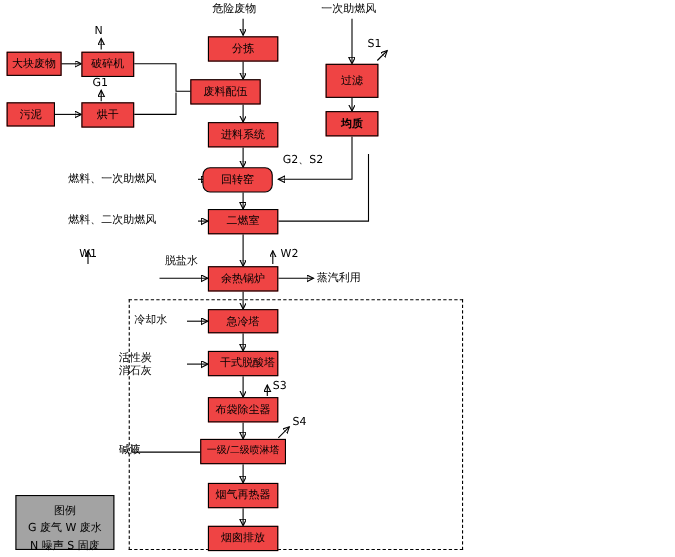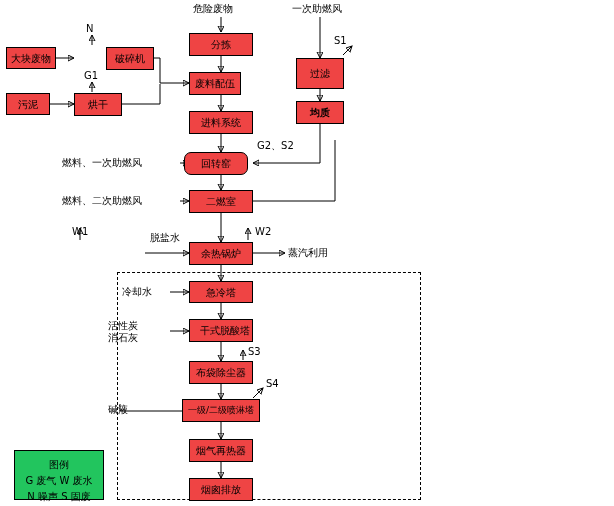--- a/index.html
+++ b/index.html
@@ -35,21 +35,21 @@
     position: absolute;
     font-size: 10px;
     color: #000000;
     white-space: nowrap;
     line-height: 1.15;
   }
   .legend {
     position: absolute;
     box-sizing: border-box;
     border: 1px solid #000000;
-    background: #22c55e;
+    background: #a3a3a3;
     font-size: 10px;
     color: #000000;
     text-align: center;
     padding-top: 6px;
     line-height: 1.6;
   }
   .dashbox {
     position: absolute;
     box-sizing: border-box;
     border: 1px dashed #000000;
@@ -152,24 +152,24 @@
     <line x1="343" y1="55" x2="352" y2="46" marker-end="url(#ah)"></line>
   </svg>
 
   <div class="label" style="left:193px; top:3px;">危险废物</div>
   <div class="label" style="left:292px; top:3px;">一次助燃风</div>
 
   <div class="node" style="left:6px; top:47px; width:50px; height:22px;">大块废物</div>
   <div class="node" style="left:6px; top:93px; width:44px; height:22px;">污泥</div>
 
   <div class="node" style="left:189px; top:33px; width:64px; height:23px;">分拣</div>
-  <div class="node" style="left:74px; top:47px; width:48px; height:23px;margin-left:32px;">破碎机</div>
+  <div class="node" style="left:74px; top:47px; width:48px; height:23px;">破碎机</div>
   <div class="node" style="left:74px; top:93px; width:48px; height:23px;">烘干</div>
   <div class="node" style="left:296px; top:58px; width:48px; height:31px;">过滤</div>
-  <div class="node" style="left:189px; top:72px; width:52px; height:23px;">废料配伍</div>
+  <div class="node" style="left:173px; top:72px; width:64px; height:23px;">废料配伍</div>
   <div class="node" style="left:296px; top:101px; width:48px; height:23px;font-weight:bold;">均质</div>
   <div class="node" style="left:189px; top:111px; width:64px; height:23px;">进料系统</div>
   <div class="node" style="left:184px; top:152px; width:64px; height:23px;border-radius:7px;">回转窑</div>
   <div class="node" style="left:189px; top:190px; width:64px; height:23px;">二燃室</div>
   <div class="node" style="left:189px; top:242px; width:64px; height:23px;">余热锅炉</div>
   <div class="node" style="left:189px; top:281px; width:64px; height:22px;">急冷塔</div>
   <div class="node" style="left:189px; top:319px; width:64px; height:23px;padding-left:8px;">干式脱酸塔</div>
   <div class="node" style="left:189px; top:361px; width:64px; height:23px;">布袋除尘器</div>
   <div class="node" style="left:182px; top:399px; width:78px; height:23px; font-size:9px;">一级/二级喷淋塔</div>
   <div class="node" style="left:189px; top:478px; width:64px; height:23px;">烟囪排放</div>

